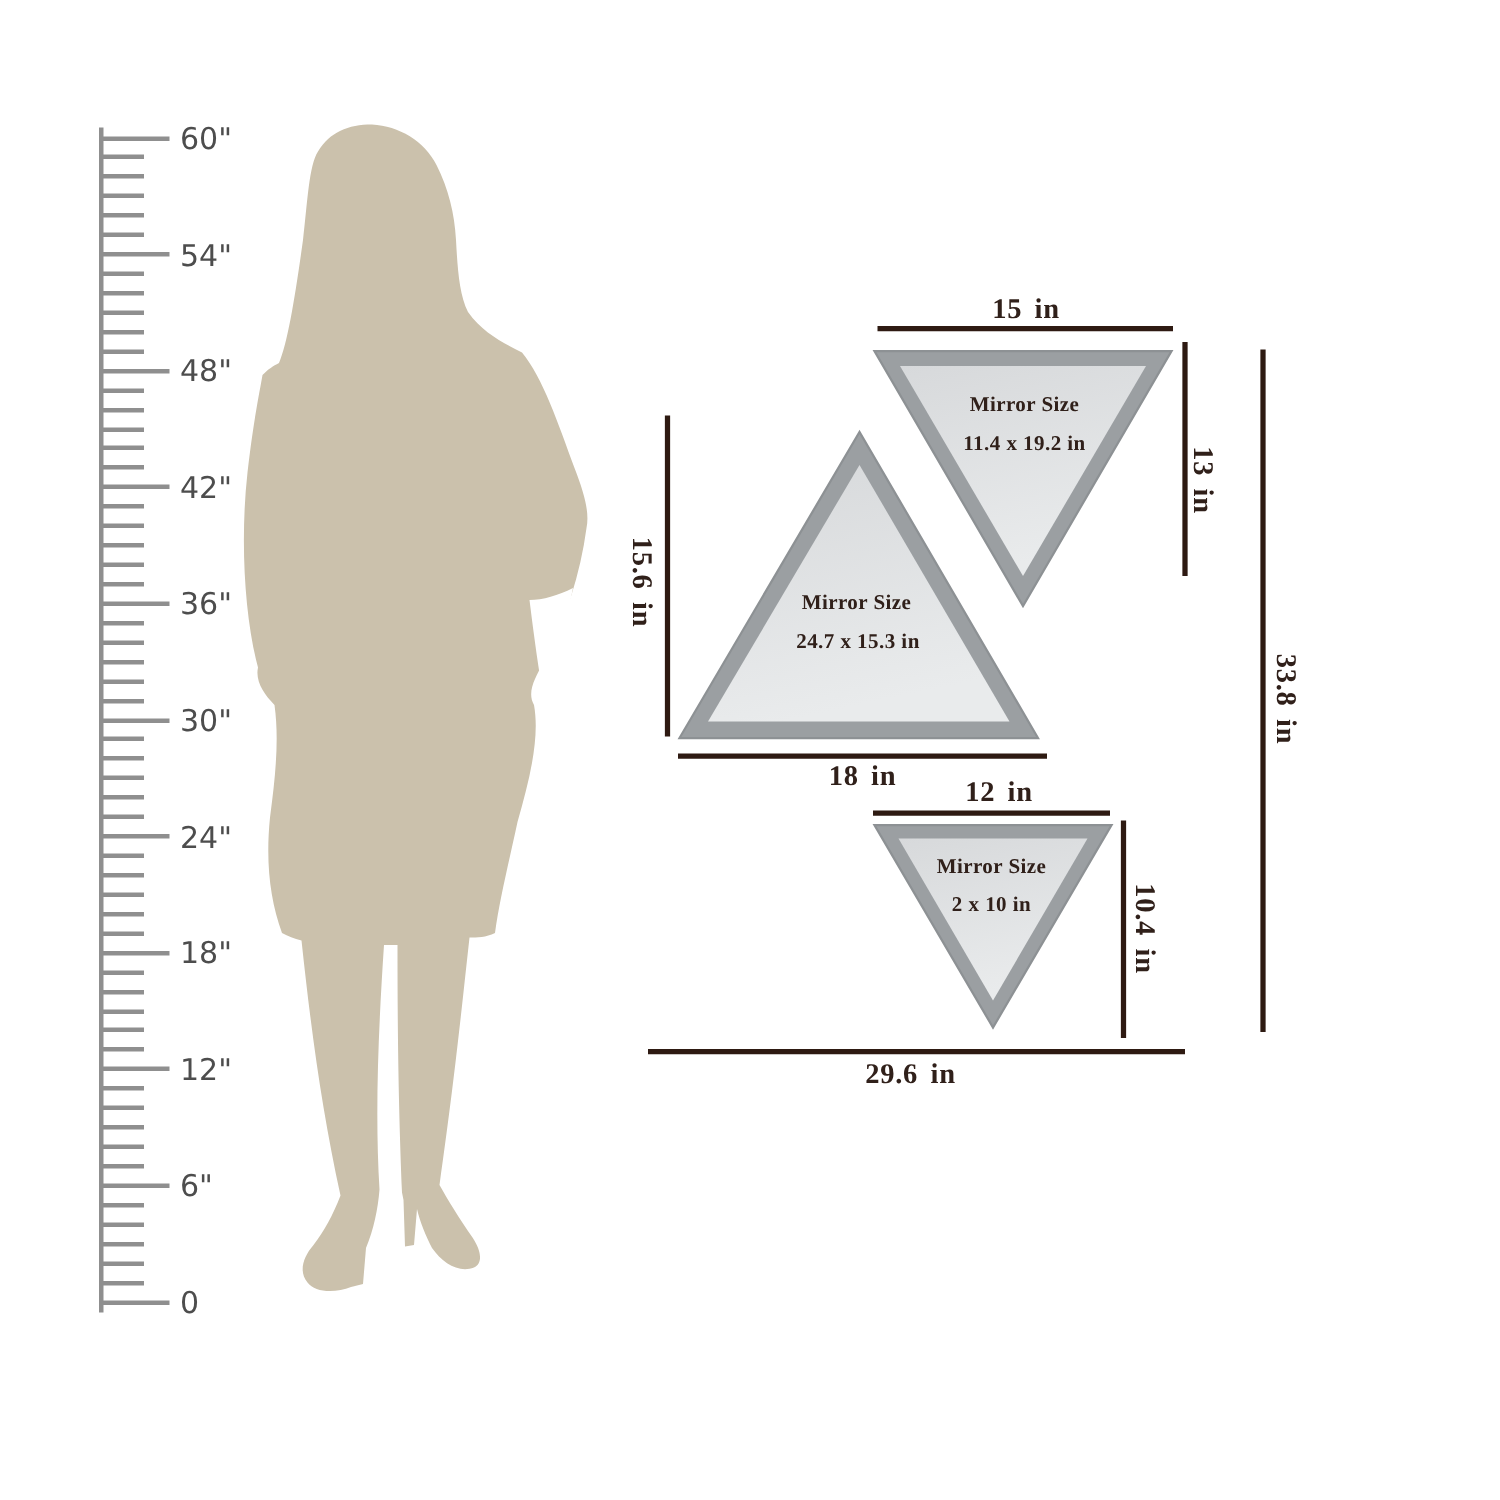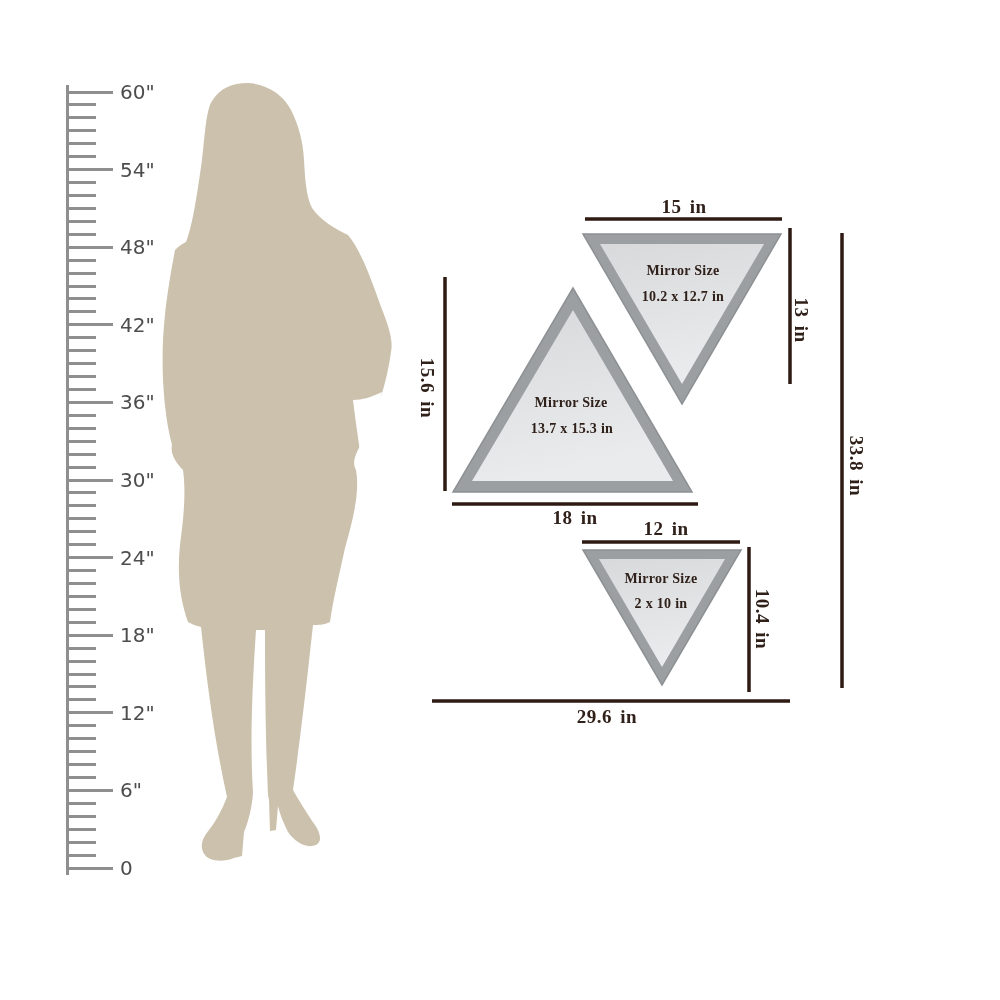--- a/index.html
+++ b/index.html
@@ -200,24 +200,24 @@
       <div class="tick minor" style="top: 726.767px;"></div>
       <div class="tick minor" style="top: 739.7px;"></div>
       <div class="tick minor" style="top: 752.633px;"></div>
       <div class="tick minor" style="top: 765.567px;"></div>
       <div class="tick major" style="top: 778.5px;"></div>
       <div class="ruler-label" style="top: 767px;">0</div>
     </div>
 
 
   <div class="mirror-label" style="left:683px;top:271px;">Mirror Size</div>
-  <div class="mirror-label" style="left:683px;top:297px;">10.2 x 12.7 in</div>
+  <div class="mirror-label" style="left:683px;top:297px;">11.4 x 19.2 in</div>
 
   <div class="mirror-label" style="left:571px;top:403px;">Mirror Size</div>
-  <div class="mirror-label" style="left:572px;top:429px;">13.7 x 15.3 in</div>
+  <div class="mirror-label" style="left:572px;top:429px;">24.7 x 15.3 in</div>
 
   <div class="mirror-label" style="left:661px;top:579px;">Mirror Size</div>
   <div class="mirror-label" style="left:661px;top:604px;">2 x 10 in</div>
 
   <div class="dim-label" style="left:684px;top:207px;text-align:center;">15 in</div>
   <div class="dim-label rot" style="left:801px;top:320px;">13 in</div>
   <div class="dim-label rot" style="left:427px;top:388px;">15.6 in</div>
   <div class="dim-label" style="left:575px;top:518px;">18 in</div>
   <div class="dim-label" style="left:666px;top:529px;">12 in</div>
   <div class="dim-label rot" style="left:762px;top:619px;">10.4 in</div>

